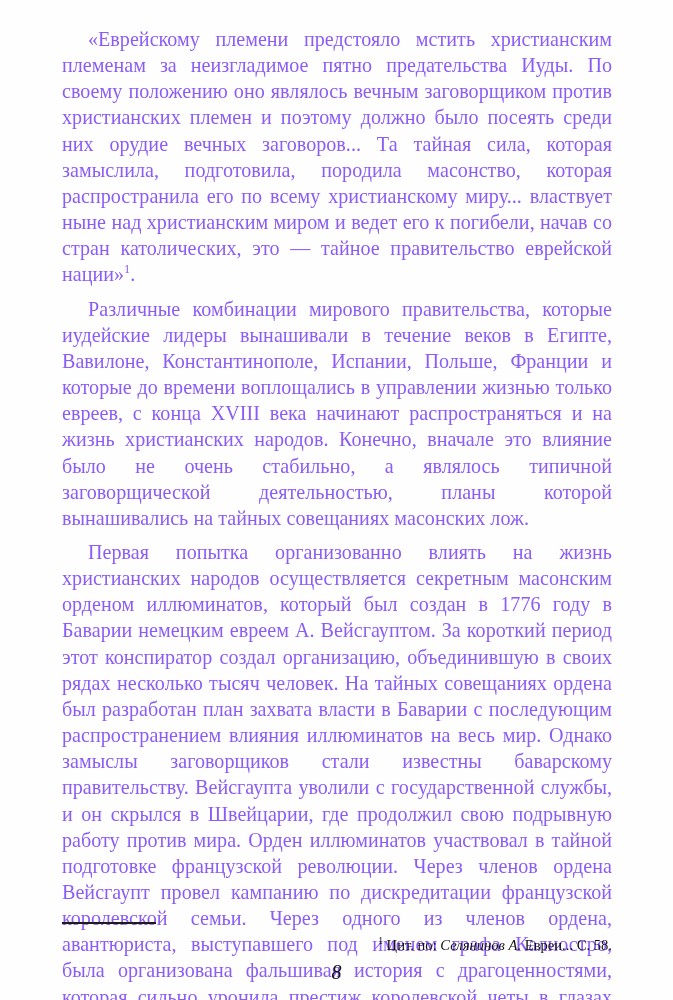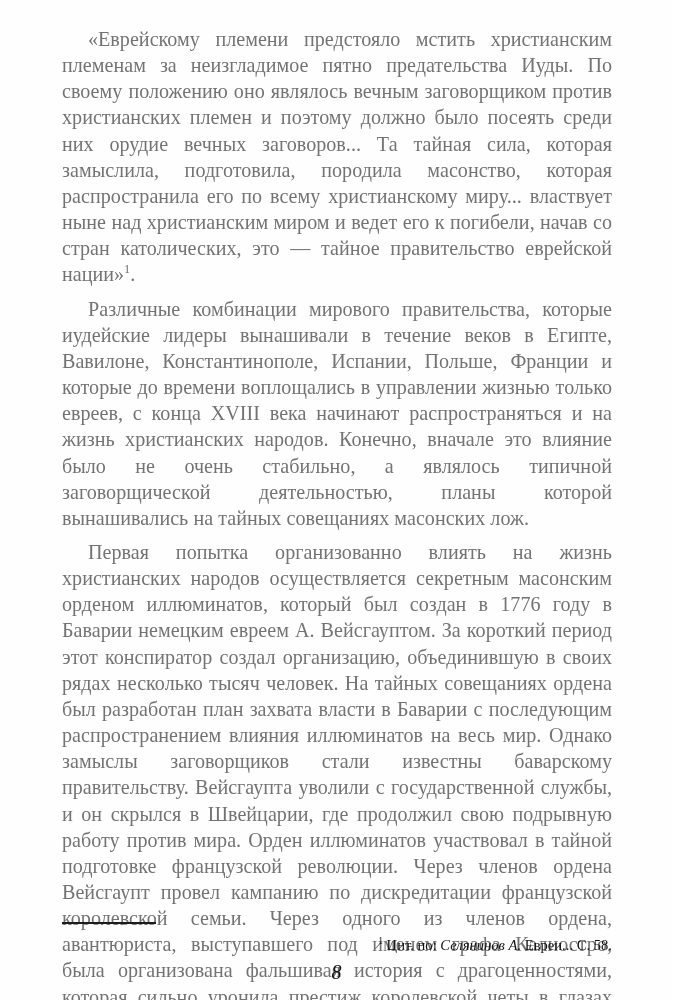--- a/index.html
+++ b/index.html
@@ -27,21 +27,21 @@
     width: 550px;
   }
 
   .para {
     margin: 0;
     text-align: justify;
     text-justify: inter-word;
     text-indent: 26px;
     font-size: 20.1px;
     line-height: 26.15px;
-    color: #737373;
+    color: #8b5cf6;
     hyphens: manual;
     word-spacing: 0.1px;
     letter-spacing: 0.02px;
   }
 
   .para + .para {
     margin-top: 8px;
   }
 
   .fn-ref {

